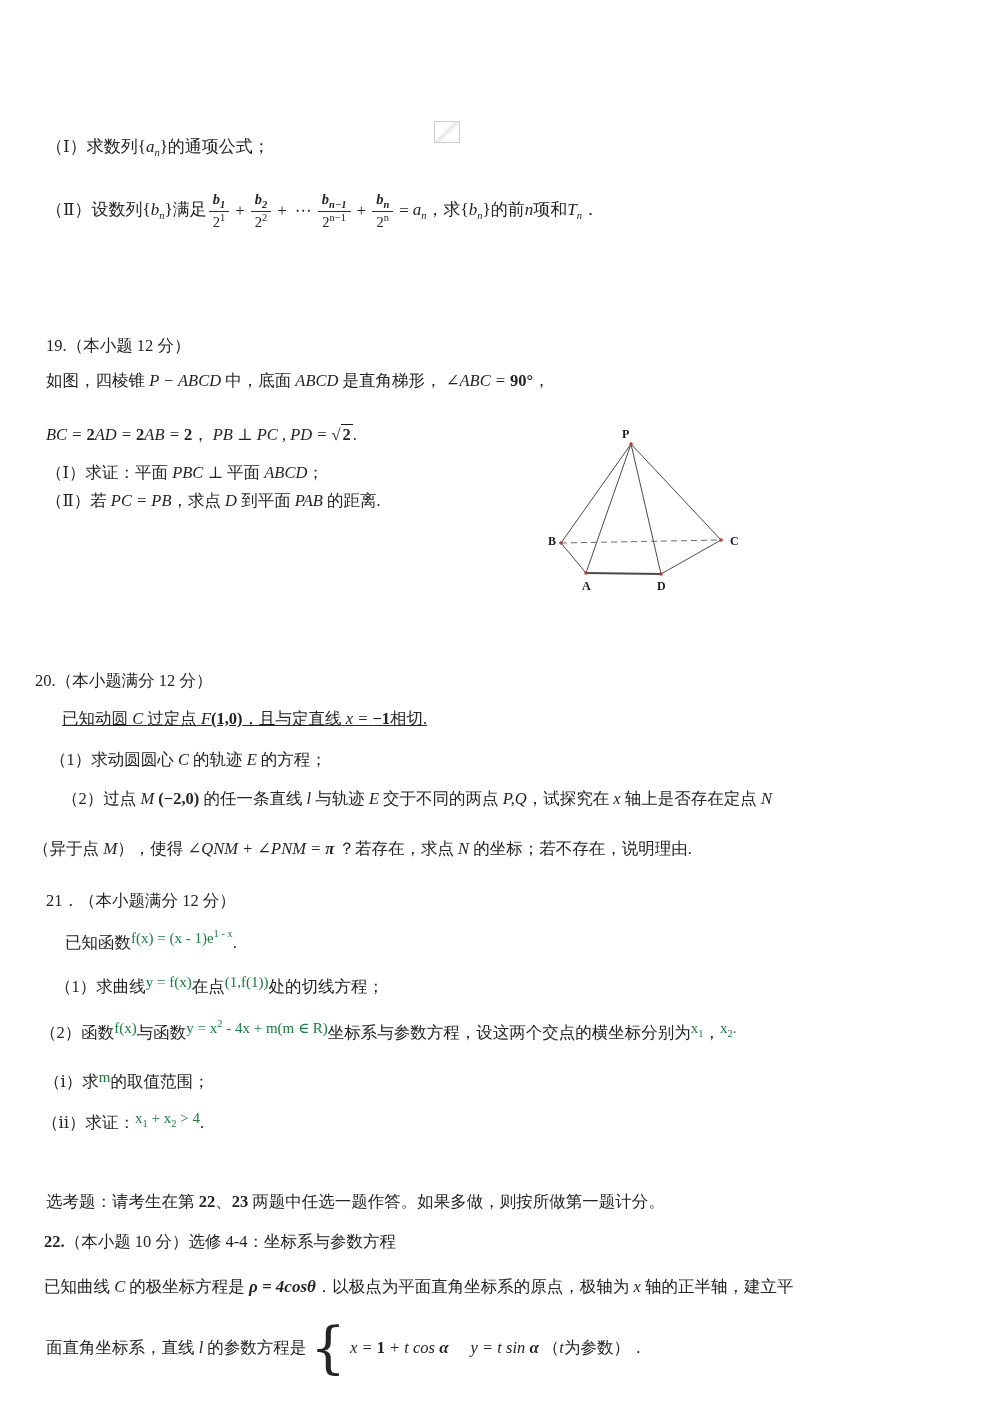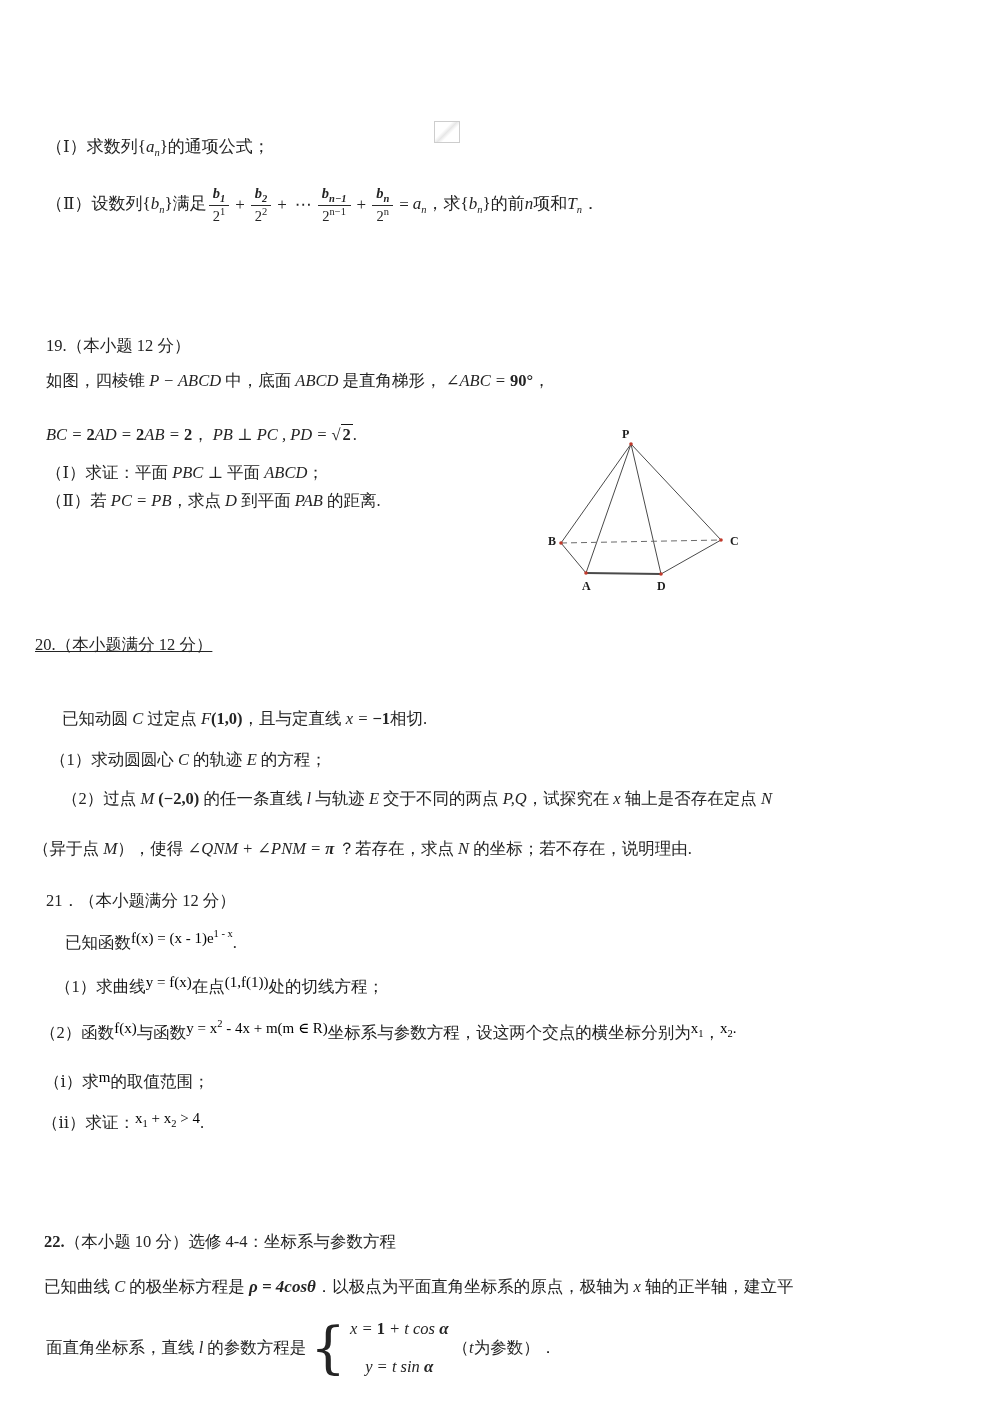--- a/index.html
+++ b/index.html
@@ -13,45 +13,45 @@
   sub{font-size:10.5px;}
   sup{font-size:10.5px;}
   .frac{display:inline-flex;flex-direction:column;align-items:center;
         font-size:14.5px;line-height:1.2;margin:0 2px;}
   .frac .num{border-bottom:1px solid #2a2a2a;padding:0 4px;text-align:center;font-style:italic;font-weight:bold;}
   .frac .den{padding:0 4px;text-align:center;}
   .op{margin:0 4px;}
   .sqrt{font-weight:bold;}
   .sqrt .rad{border-top:1.6px solid #151515;padding:0 2px;}
   .raise{position:relative;top:-5px;}
-  .cm{font-size:15px;color:#000000;}
+  .cm{font-size:15px;color:#15803d;}
   .fig{position:absolute;left:540px;top:393px;width:230px;height:180px;}
   .fig svg{position:absolute;left:0;top:0;}
   .vlabel{position:absolute;font-weight:bold;font-size:12px;line-height:1;color:#1c1c1c;}
   .cases{display:inline-flex;align-items:center;vertical-align:middle;margin:0 4px;}
   .cases .brace{font-size:56px;font-weight:300;line-height:0.95;
         font-family:"DejaVu Serif",serif;margin-right:4px;}
-  .cases .rows{display:inline-flex;flex-direction:column;gap:15px;font-size:16.5px;}
+  .cases .rows{display:inline-flex;flex-direction:row;gap:22px;font-size:16.5px;}
   .ph{position:absolute;left:434px;top:89px;width:24px;height:20px;
       border:1px solid #cdcdcd;
       background:linear-gradient(135deg,#ffffff 38%,#e7e7e7 50%,#ffffff 62%);}
   .big{font-size:17px;}
 </style>
 </head>
 <body>
 
 <div class="page">
 
   <div class="ph"></div>
 
   <div class="line big" style="left:46px;top:104px;">
     <span>（Ⅰ）求数列</span><span>{</span><span class="mi">a</span><sub class="mi">n</sub><span>}</span><span>的通项公式；</span>
   </div>
 
-  <div class="line big flexline" style="left:46px;top:147px;height:52px;">
+  <div class="line big flexline" style="left:46px;top:153px;height:52px;">
     <span><span>（Ⅱ）设数列</span><span>{</span><span class="mi">b</span><sub class="mi">n</sub><span>}</span><span>满足</span></span>
     <span class="frac">
         <span class="num"><span>b</span><sub>1</sub></span>
         <span class="den"><span>2</span><sup>1</sup></span>
       </span>
     <span class="op">+</span>
     <span class="frac">
         <span class="num"><span>b</span><sub>2</sub></span>
         <span class="den"><span>2</span><sup>2</sup></span>
       </span>
@@ -106,24 +106,24 @@
         <circle cx="121" cy="149" r="1.8"></circle>
       </g>
     </svg>
     <span class="vlabel" style="left:82px;top:3px;">P</span>
     <span class="vlabel" style="left:8px;top:110px;">B</span>
     <span class="vlabel" style="left:190px;top:110px;">C</span>
     <span class="vlabel" style="left:42px;top:155px;">A</span>
     <span class="vlabel" style="left:117px;top:155px;">D</span>
   </div>
 
-  <div class="line" style="left:35px;top:602px;text-decoration:underline;">
+  <div class="line" style="left:35px;top:638px;">
     <span>20.（本小题满分 12 分）</span>
   </div>
-  <div class="line" style="left:62px;top:676px;">
+  <div class="line" style="left:62px;top:676px;text-decoration:underline;">
     <span>已知动圆</span> <span class="mi">C</span> <span>过定点</span> <span class="mi">F</span><span class="b">(1,0)</span><span>，且与定直线</span> <span class="mi">x =</span> <span class="b">−1</span><span>相切.</span>
   </div>
   <div class="line" style="left:50px;top:717px;">
     <span>（1）求动圆圆心</span> <span class="mi">C</span> <span>的轨迹</span> <span class="mi">E</span> <span>的方程；</span>
   </div>
   <div class="line" style="left:62px;top:756px;">
     <span>（2）过点</span> <span class="mi">M</span> <span class="b">(−2,0)</span> <span>的任一条直线</span> <span class="mi">l</span> <span>与轨迹</span> <span class="mi">E</span> <span>交于不同的两点</span> <span class="mi">P,Q</span><span>，试探究在</span> <span class="mi">x</span> <span>轴上是否存在定点</span> <span class="mi">N</span>
   </div>
   <div class="line" style="left:33px;top:806px;">
     <span>（异于点</span> <span class="mi big">M</span><span>），使得</span> <span class="mi">∠QNM + ∠PNM =</span> <span class="bi">π</span> <span>？若存在，求点</span> <span class="mi">N</span> <span>的坐标；若不存在，说明理由.</span>
@@ -141,20 +141,23 @@
   <div class="line" style="left:40px;top:990px;">
     <span>（2）函数</span><span class="cm raise">f(x)</span><span>与函数</span><span class="cm raise"><span>y = x</span><sup>2</sup><span> - 4x + m(m ∈ R)</span></span><span>坐标系与参数方程，设这两个交点的横坐标分别为</span><span class="cm raise"><span>x</span><sub>1</sub></span><span>，</span><span class="cm raise"><span>x</span><sub>2</sub><span>.</span></span>
   </div>
   <div class="line" style="left:44px;top:1039px;">
     <span>（ⅰ）求</span><span class="cm raise">m</span><span>的取值范围；</span>
   </div>
   <div class="line" style="left:42px;top:1080px;">
     <span>（ⅱ）求证：</span><span class="cm raise"><span>x</span><sub>1</sub><span> + </span><span>x</span><sub>2</sub><span> &gt; 4</span></span><span>.</span>
   </div>
 
+  <div class="line" style="left:46px;top:1159px;">
+    <span>选考题：请考生在第</span> <span class="b">22</span><span>、</span><span class="b">23</span> <span>两题中任选一题作答。如果多做，则按所做第一题计分。</span>
+  </div>
 
   <div class="line" style="left:44px;top:1199px;">
     <span class="b">22.</span><span>（本小题 10 分）选修 4-4：坐标系与参数方程</span>
   </div>
   <div class="line" style="left:44px;top:1244px;">
     <span>已知曲线</span> <span class="mi">C</span> <span>的极坐标方程是</span> <span class="bi big">ρ = 4cosθ</span><span>．以极点为平面直角坐标系的原点，极轴为</span> <span class="mi">x</span> <span>轴的正半轴，建立平</span>
   </div>
   <div class="line flexline" style="left:46px;top:1283px;height:66px;text-align:center;">
     <span><span>面直角坐标系，直线</span> <span class="mi">l</span> <span>的参数方程是</span></span>
     <span class="cases">

